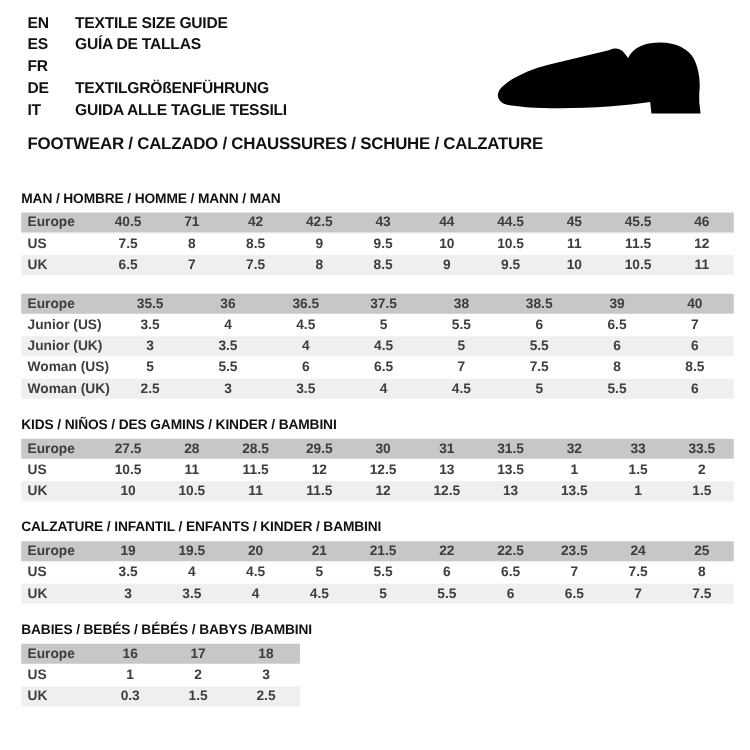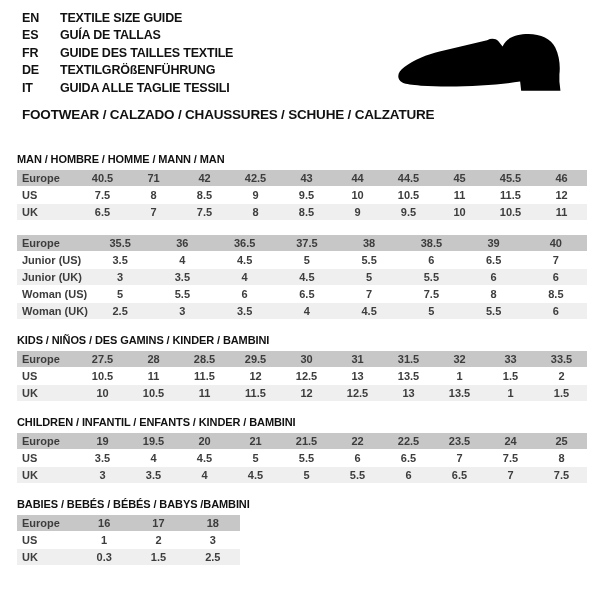--- a/index.html
+++ b/index.html
@@ -73,21 +73,20 @@
   <div class="lang-row">
     <span class="lang-code">EN</span>
     <span class="lang-title">TEXTILE SIZE GUIDE</span>
   </div>
   <div class="lang-row">
     <span class="lang-code">ES</span>
     <span class="lang-title">GUÍA DE TALLAS</span>
   </div>
   <div class="lang-row">
     <span class="lang-code">FR</span>
-    <span class="lang-title">GUIDE DES TAILLES TEXTILE</span>
   </div>
   <div class="lang-row">
     <span class="lang-code">DE</span>
     <span class="lang-title">TEXTILGRÖßENFÜHRUNG</span>
   </div>
   <div class="lang-row">
     <span class="lang-code">IT</span>
     <span class="lang-title">GUIDA ALLE TAGLIE TESSILI</span>
   </div>
 </div>
@@ -259,21 +258,21 @@
         <div class="cell val">12.5</div>
         <div class="cell val">13</div>
         <div class="cell val">13.5</div>
         <div class="cell val">1</div>
         <div class="cell val">1.5</div>
       </div>
     </div>
 </section>
 
 <section class="size-section">
-  <h2 class="sec-title">CHILDREN / INFANTIL / ENFANTS / KINDER / BAMBINI</h2>
+  <h2 class="sec-title">CALZATURE / INFANTIL / ENFANTS / KINDER / BAMBINI</h2>
   <div class="stable">
       <div class="trow hdr">
         <div class="cell lab">Europe</div>
         <div class="cell val">19</div>
         <div class="cell val">19.5</div>
         <div class="cell val">20</div>
         <div class="cell val">21</div>
         <div class="cell val">21.5</div>
         <div class="cell val">22</div>
         <div class="cell val">22.5</div>

